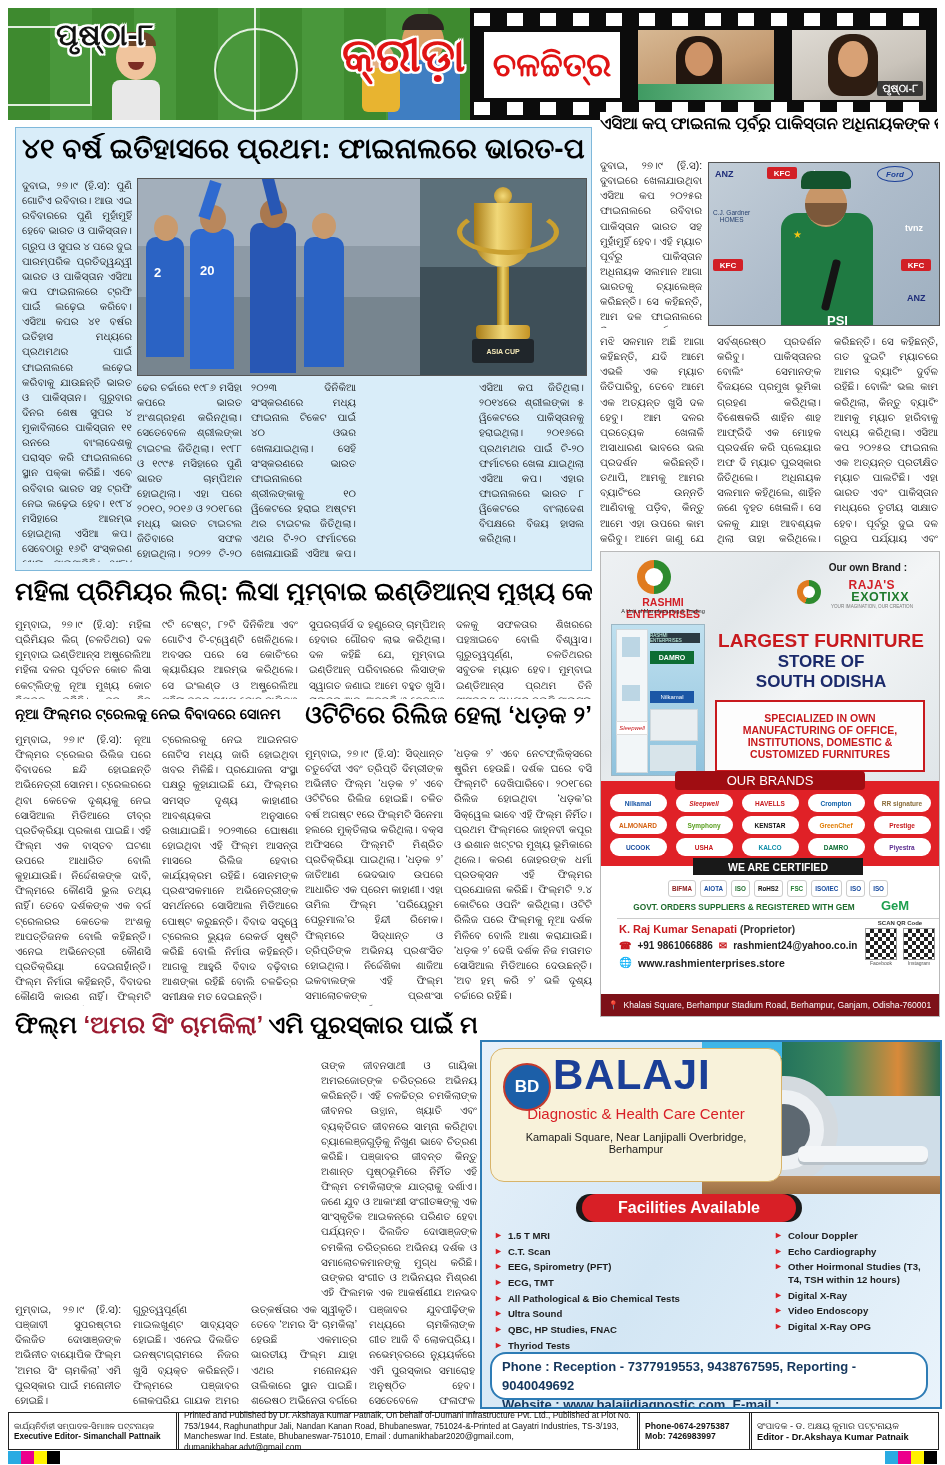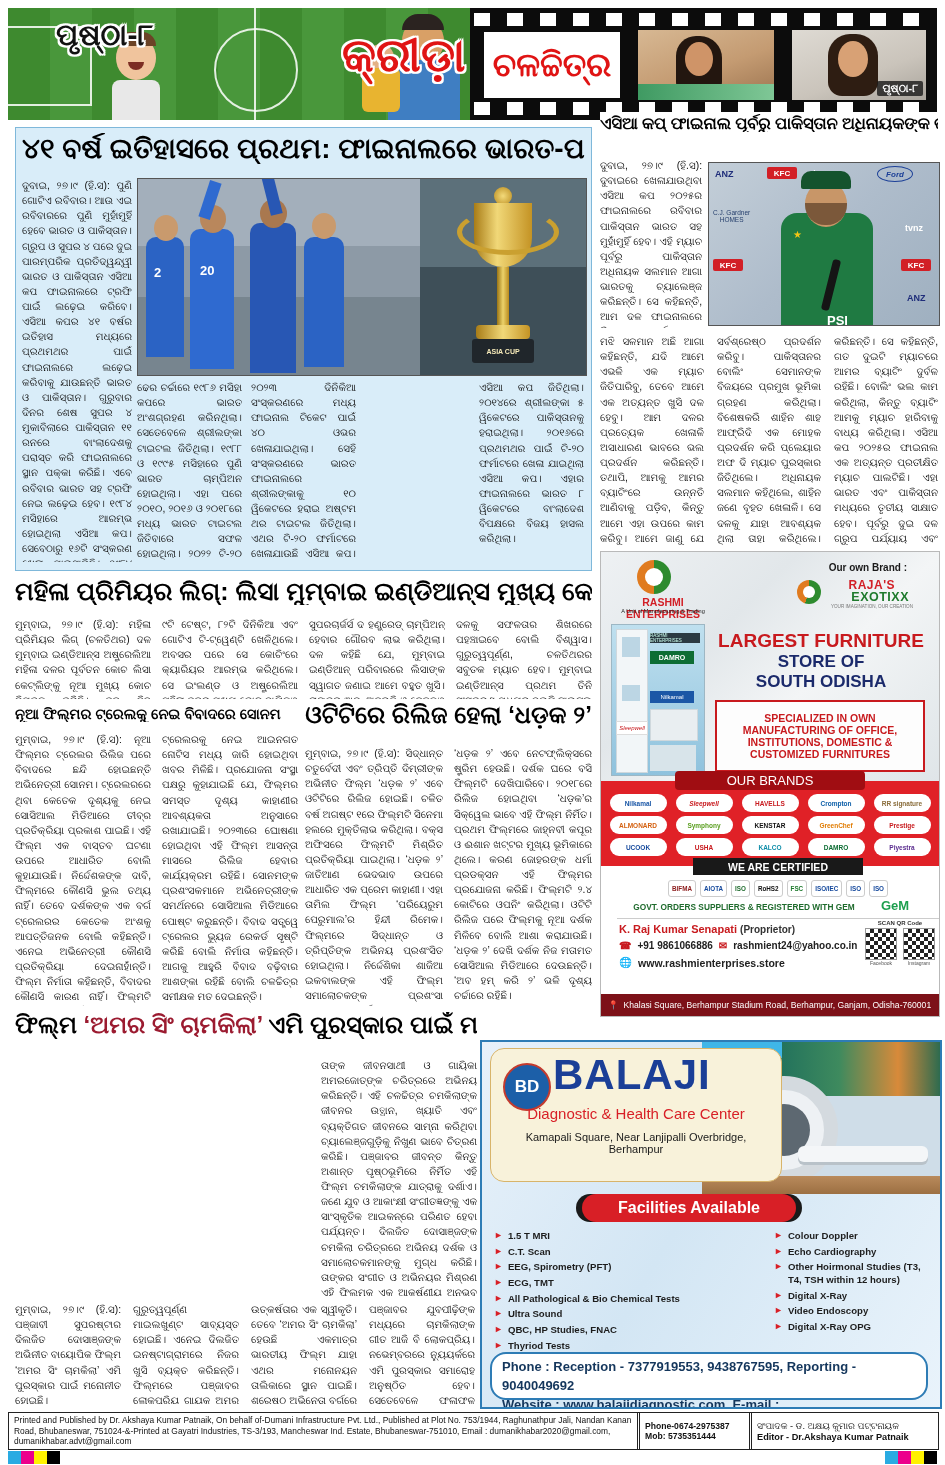--- a/index.html
+++ b/index.html
@@ -395,26 +395,30 @@
           <span>Digital X-Ray OPG</span>
         </div>
     </div>
     <div class="b-phone">
       <div>Phone : Reception - 7377919553, 9438767595, Reporting - 9040049692</div>
       <div>Website : www.balajidiagnostic.com, E-mail : rajshree.satapathy@rediffmail.com</div>
     </div>
   </div>
 
   <div class="abs footer">
+    <div class="fcell" style="width:170px;font-size:8.2px;">
+      <div>କାର୍ଯ୍ୟନିର୍ବାହୀ ସମ୍ପାଦକ-ସିମାଞ୍ଚଳ ପଟ୍ଟନାୟକ</div>
+      <div style="font-weight:bold;">Executive Editor- Simanchall Pattnaik</div>
+    </div>
     <div class="fcell" style="flex:1;font-size:8.4px;line-height:1.25;">
       <div>Printed and Published by Dr. Akshaya Kumar Patnaik, On behalf of-Dumani Infrastructure Pvt. Ltd., Published at Plot No. 753/1944, Raghunathpur Jali, Nandan Kanan Road, Bhubaneswar, 751024-&amp;-Printed at Gayatri Industries, TS-3/193, Mancheswar Ind. Estate, Bhubaneswar-751010, Email : dumanikhabar2020@gmail.com, dumanikhabar.advt@gmail.com</div>
     </div>
     <div class="fcell" style="width:112px;font-size:8.6px;font-weight:bold;">
       <div>Phone-0674-2975387</div>
-      <div>Mob: 5735351444</div>
+      <div>Mob: 7426983997</div>
     </div>
     <div class="fcell" style="width:186px;font-size:9.2px;border-right:none;">
       <div>ସଂପାଦକ - ଡ. ଅକ୍ଷୟ କୁମାର ପଟ୍ଟନାୟକ</div>
       <div style="font-weight:bold;">Editor - Dr.Akshaya Kumar Patnaik</div>
     </div>
   </div>
   <div class="abs" style="left:8px;top:1450px;">
     <span class="regmark" style="background:#29abe2;"></span><span class="regmark" style="background:#ec008c;"></span><span class="regmark" style="background:#fff200;"></span><span class="regmark" style="background:#000;"></span>
   </div>
   <div class="abs" style="right:8px;top:1450px;">

